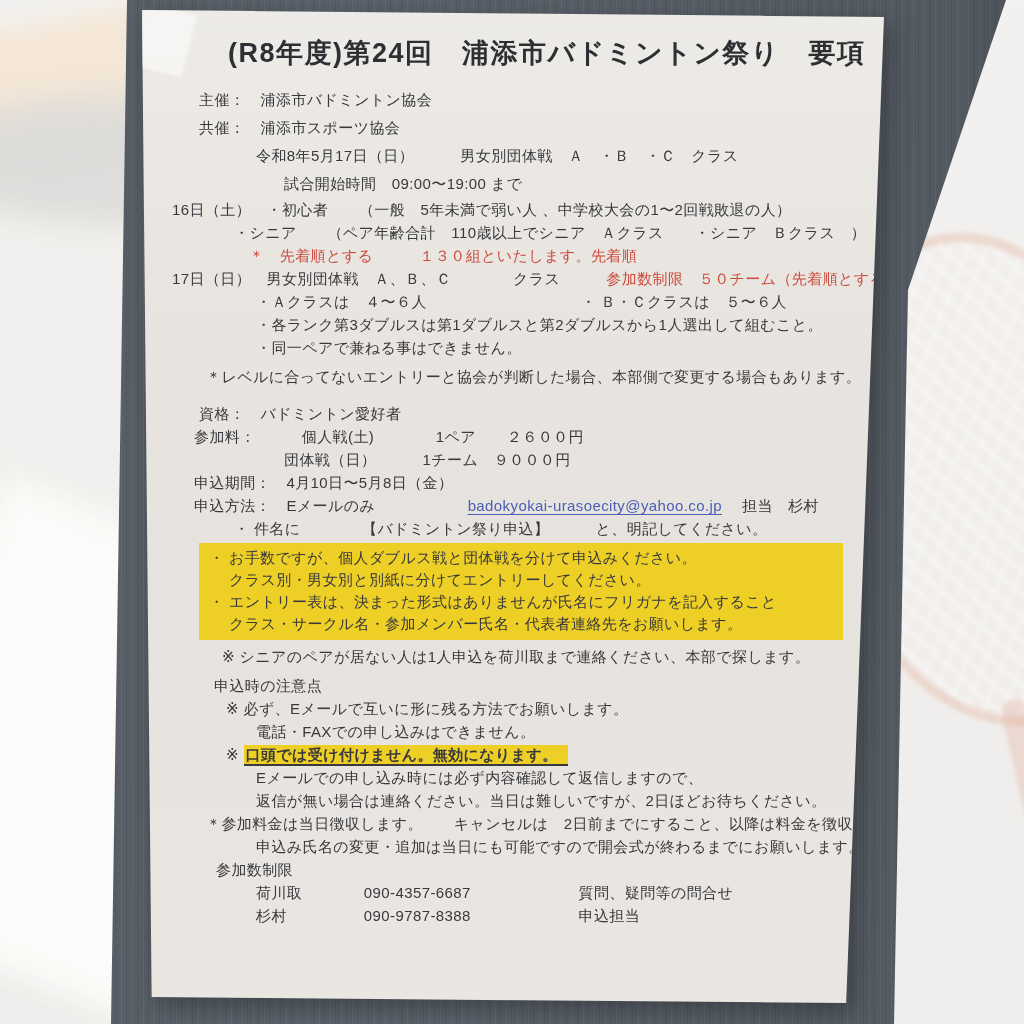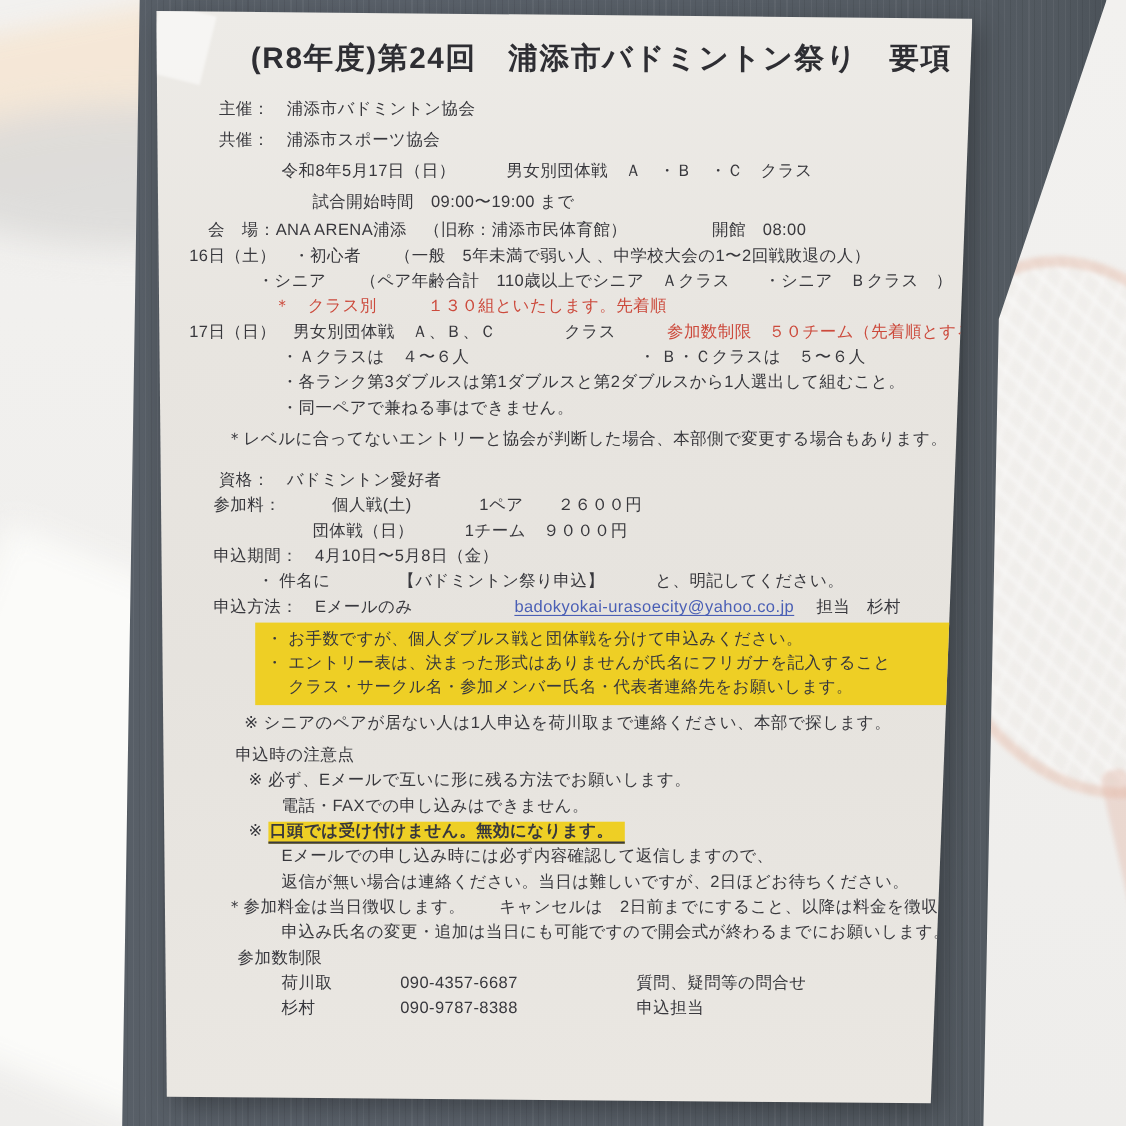--- a/index.html
+++ b/index.html
@@ -48,26 +48,26 @@
   .h28{height:28px;line-height:28px;}
   .seg{display:inline;}
   .i24{padding-left:24px}.i30{padding-left:30px}.i47{padding-left:47px}
   .i52{padding-left:52px}.i57{padding-left:57px}.i64{padding-left:64px}
   .i72{padding-left:72px}.i74{padding-left:74px}.i80{padding-left:80px}
   .i84{padding-left:84px}.i92{padding-left:92px}.i107{padding-left:107px}
   .i114{padding-left:114px}.i142{padding-left:142px}
   .gt6{margin-top:6px}.gt14{margin-top:14px}
   .red{color:#cc4a3c;}
   a.link{color:#4a5fb5;text-decoration:underline;text-underline-offset:3px;cursor:pointer;}
-  .hl-block{background:#eecf25;width:628px;margin-left:90px;margin-top:3px;margin-bottom:5px;
+  .hl-block{background:#eecf25;width:628px;margin-left:57px;margin-top:3px;margin-bottom:5px;
     padding:4px 6px 5px 10px;}
   .hl-block .line{height:22px;line-height:22px;}
   .iw{padding-left:20px;}
   .hl{background:#eecf25;font-weight:700;padding:1px 6px 1px 2px;
-    border-bottom:2.5px solid #3a3a3e;font-family:Liberation Serif, serif;}
+    border-bottom:2.5px solid #3a3a3e;}
 </style>
 </head>
 <body>
 
 <div class="bg-edge" style="left:0;width:150px;">
   <div class="arm-blob"></div>
   <div class="arm-shadow"></div>
   <div class="table-glare"></div>
 </div>
 <div class="racket">
@@ -80,38 +80,38 @@
 <div class="paper-wrap">
   <div class="paper">
     <div class="tape"></div>
     <div class="paper-inner">
       <h1 class="flyer-title">(R8年度)第24回　浦添市バドミントン祭り　要項</h1>
       <div>
           <div class="line i57 h28"><span class="seg ">主催：　浦添市バドミントン協会</span></div>
           <div class="line i57 h28"><span class="seg ">共催：　浦添市スポーツ協会</span></div>
           <div class="line i114 h28"><span class="seg ">令和8年5月17日（日）　　　男女別団体戦　Ａ　・Ｂ　・Ｃ　クラス</span></div>
           <div class="line i142 h28"><span class="seg ">試合開始時間　09:00〜19:00 まで</span></div>
-          <div class="line i47"><span class="seg ">会　場：ANA ARENA浦添　（旧称：浦添市民体育館）　　　　　開館　08:00</span></div>
           <div class="line i30"><span class="seg ">16日（土）　・初心者　　（一般　5年未満で弱い人 、中学校大会の1〜2回戦敗退の人）</span></div>
           <div class="line i92"><span class="seg ">・シニア　　（ペア年齢合計　110歳以上でシニア　Ａクラス　　・シニア　Ｂクラス　）</span></div>
-          <div class="line i107"><span class="seg red">＊　クラス別　　　１３０組といたします。先着順</span></div>
+          <div class="line i107"><span class="seg red">＊　先着順とする　　　１３０組といたします。先着順</span></div>
           <div class="line i30"><span class="seg ">17日（日）　男女別団体戦　Ａ、Ｂ、Ｃ　　　　クラス　　　</span><span class="seg red">参加数制限　５０チーム（先着順とする）</span></div>
           <div class="line i114"><span class="seg ">・Ａクラスは　４〜６人　　　　　　　　　　・ Ｂ・Ｃクラスは　５〜６人</span></div>
           <div class="line i114"><span class="seg ">・各ランク第3ダブルスは第1ダブルスと第2ダブルスから1人選出して組むこと。</span></div>
           <div class="line i114"><span class="seg ">・同一ペアで兼ねる事はできません。</span></div>
           <div class="line i64 gt6"><span class="seg ">＊レベルに合ってないエントリーと協会が判断した場合、本部側で変更する場合もあります。</span></div>
           <div class="line i57 gt14"><span class="seg ">資格：　バドミントン愛好者</span></div>
           <div class="line i52"><span class="seg ">参加料：　　　個人戦(土)　　　　1ペア　　２６００円</span></div>
           <div class="line i142"><span class="seg ">団体戦（日）　　　1チーム　９０００円</span></div>
           <div class="line i52"><span class="seg ">申込期間：　4月10日〜5月8日（金）</span></div>
+          <div class="line i52"><span class="seg ">申込方法：　Eメールのみ　　　　　　</span><a class="seg link" href="#">badokyokai-urasoecity@yahoo.co.jp</a><span class="seg ">　 担当　杉村</span></div>
           <div class="line i92"><span class="seg ">・ 件名に　　　　【バドミントン祭り申込】　　　と、明記してください。</span></div>
-          <div class="line i52"><span class="seg ">申込方法：　Eメールのみ　　　　　　</span><a class="seg link" href="#">badokyokai-urasoecity@yahoo.co.jp</a><span class="seg ">　 担当　杉村</span></div>
         </div>
       <div class="hl-block">
           <div class="line "><span class="seg ">・ お手数ですが、個人ダブルス戦と団体戦を分けて申込みください。</span></div>
+          <div class="line iw"><span class="seg ">クラス別・男女別と別紙に分けてエントリーしてください。</span></div>
           <div class="line "><span class="seg ">・ エントリー表は、決まった形式はありませんが氏名にフリガナを記入すること</span></div>
           <div class="line iw"><span class="seg ">クラス・サークル名・参加メンバー氏名・代表者連絡先をお願いします。</span></div>
         </div>
       <div>
           <div class="line i80"><span class="seg ">※ シニアのペアが居ない人は1人申込を荷川取まで連絡ください、本部で探します。</span></div>
           <div class="line i72 gt6"><span class="seg ">申込時の注意点</span></div>
           <div class="line i84"><span class="seg ">※ 必ず、Eメールで互いに形に残る方法でお願いします。</span></div>
           <div class="line i114"><span class="seg ">電話・FAXでの申し込みはできません。</span></div>
           <div class="line i84"><span class="seg ">※ </span><span class="seg hl">口頭では受け付けません。無効になります。 </span></div>
           <div class="line i114"><span class="seg ">Eメールでの申し込み時には必ず内容確認して返信しますので、</span></div>

